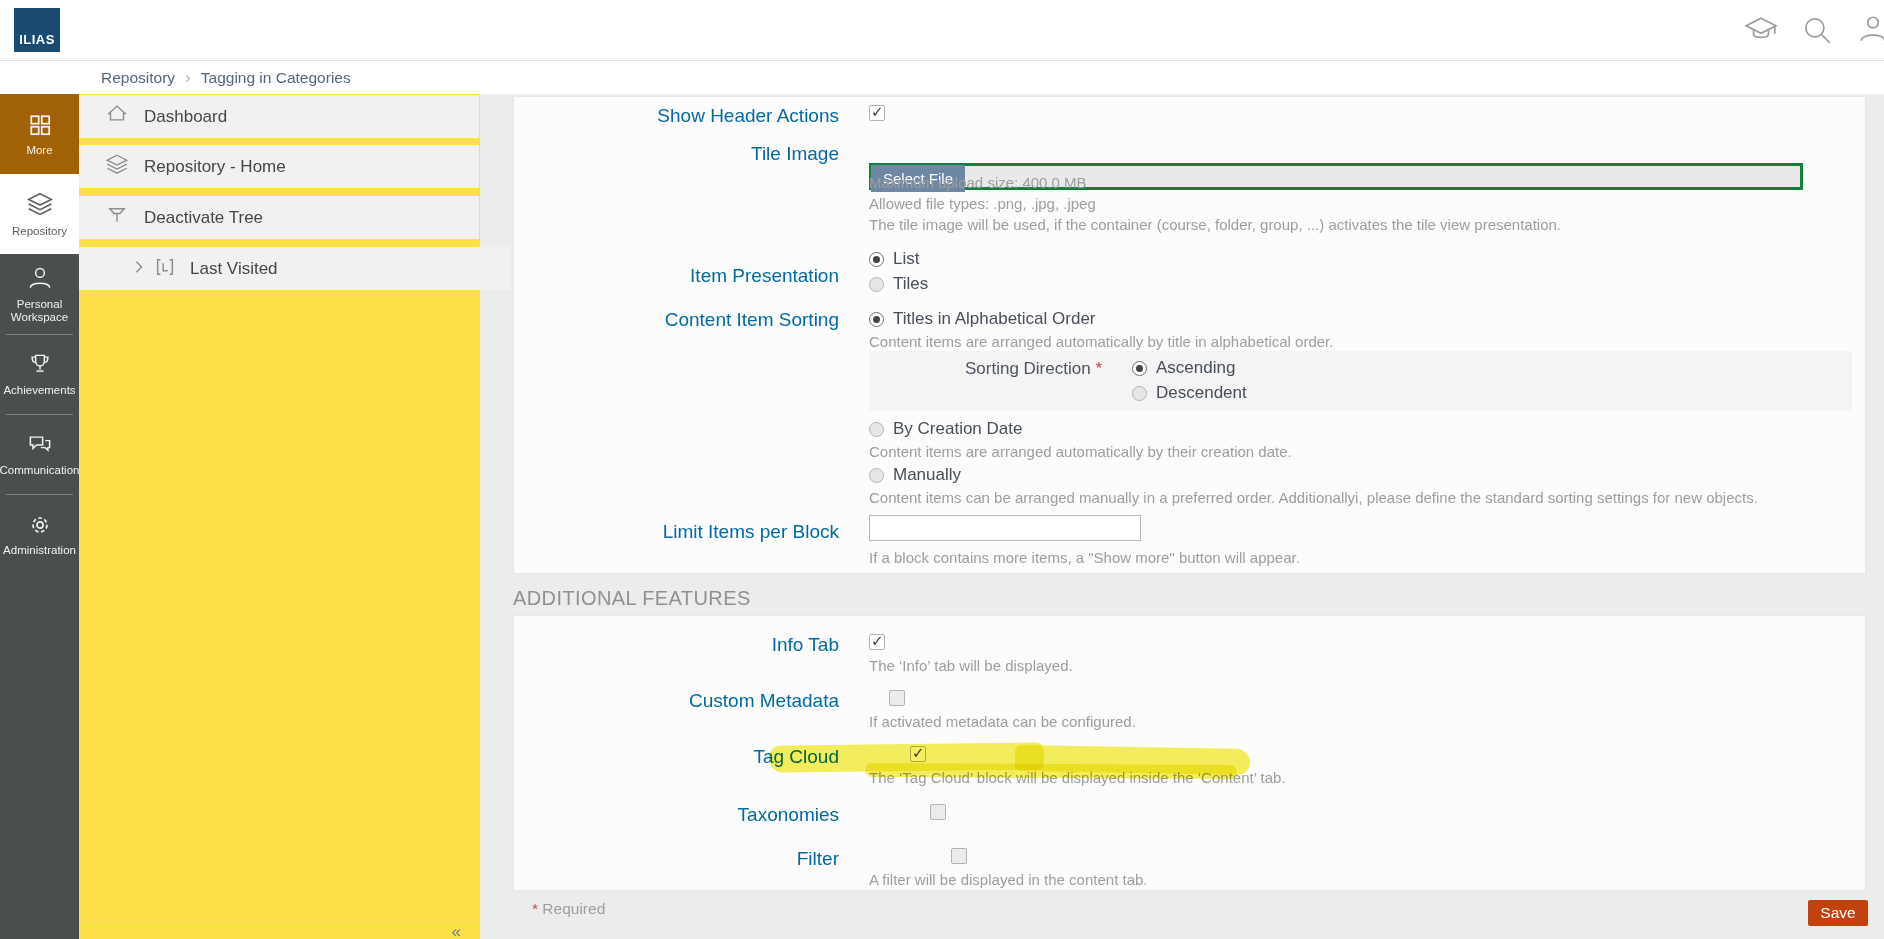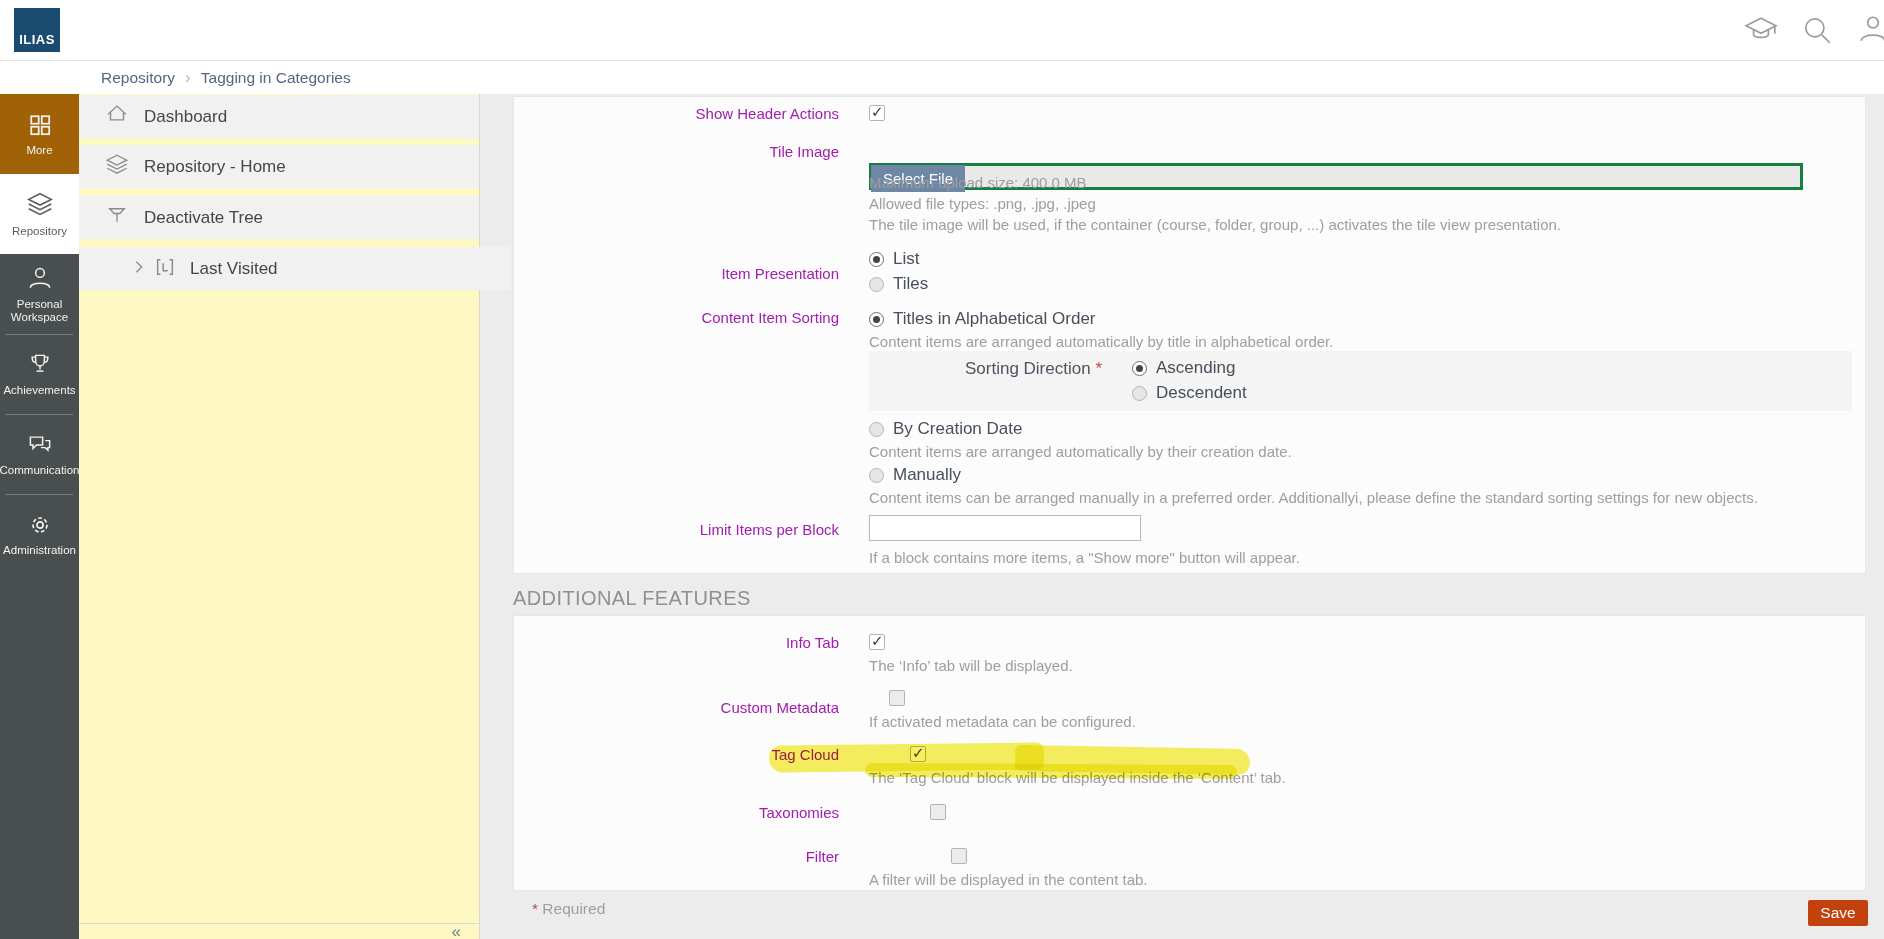--- a/index.html
+++ b/index.html
@@ -22,34 +22,34 @@
   
   .sidebar{position:absolute;left:0;top:94px;width:79px;height:845px;background:#494f4f;z-index:3;}
   .sb-item{width:79px;height:80px;color:#f2f2f2;display:flex;flex-direction:column;align-items:center;justify-content:center;gap:5px;cursor:pointer;position:relative;}
   .sb-item + .sb-item::before{content:"";position:absolute;top:0;left:6px;right:6px;height:1px;background:rgba(255,255,255,.28);}
   .sb-item.active{background:#a16207;}
   .sb-item.current{background:#ffffff;color:#5c5c5c;}
   .sb-item.current::before,.sb-item.current + .sb-item::before{display:none;}
   .sb-label{font-size:11.5px;line-height:12.5px;text-align:center;padding:0 3px;}
   .sb-item svg{display:block;}
   
-  .subnav{position:absolute;left:79px;top:94px;width:401px;height:845px;background:#fef9c3;border-right:1px solid #d8d8d8;box-sizing:border-box;z-index:2;}
+  .subnav{position:absolute;left:79px;top:94px;width:401px;height:845px;background:#fde047;border-right:1px solid #d8d8d8;box-sizing:border-box;z-index:2;}
   .sn-row{position:absolute;left:0;width:400px;height:43px;background:#f1f1f1;display:flex;align-items:center;cursor:pointer;color:#8c8c8c;}
   .sn-label{font-size:17px;color:#464646;margin-left:14px;}
   .sn-row .sn-main-icon{margin-left:25px;}
   .sn-row .sn-exp{margin-left:21px;color:#8c8c8c;}
   .sn-bottom{position:absolute;left:0;bottom:0;width:400px;height:15px;border-top:1px solid #d8d8d8;}
   .sn-collapse{position:absolute;right:18px;top:-2px;font-size:17px;color:#6c7f95;cursor:pointer;}
   
   .main{position:absolute;left:480px;top:94px;width:1404px;height:845px;background:#ececec;}
   .panel{position:absolute;left:33px;width:1353px;background:#fcfcfc;border:1px solid #e7e7e7;box-sizing:border-box;}
   .panel1{top:2px;height:478px;}
   .panel2{top:521px;height:276px;}
   .sect-title{position:absolute;left:33px;top:493px;font-size:20px;color:#909090;letter-spacing:.4px;}
-  .flabel{position:absolute;left:0;width:325px;text-align:right;font-size:15px;color:#a21caf;}
+  .flabel{position:absolute;left:0;width:325px;text-align:right;font-size:19px;color:#0369a1;}
   .fctrl{position:absolute;left:355px;}
   .byline{position:absolute;left:355px;font-size:15px;color:#9e9e9e;white-space:nowrap;}
   
   .cb{display:inline-block;width:16px;height:16px;border:1px solid #b3b3b3;border-radius:2px;background:#ececec;box-sizing:border-box;position:relative;cursor:pointer;}
   .cb.checked{background:#fff;}
   .cb.checked::after{content:"\2713";position:absolute;left:1px;top:-3px;font-size:15px;color:#3a3a3a;font-weight:bold;}
   .rd{display:inline-block;width:15px;height:15px;border:1px solid #b3b3b3;border-radius:50%;background:#e6e6e6;box-sizing:border-box;position:relative;cursor:pointer;flex:none;}
   .rd.sel{background:#fff;border-color:#6e6e6e;}
   .rd.sel::after{content:"";position:absolute;left:3px;top:3px;width:7px;height:7px;border-radius:50%;background:#444;}
   .opt{display:flex;align-items:center;gap:9px;font-size:17px;color:#474f5a;}
@@ -281,21 +281,21 @@
   </div>
 
   <div class="sect-title">ADDITIONAL FEATURES</div>
 
   <div class="panel panel2">
 
     <div class="flabel" style="top:18px;">Info Tab</div>
     <span class="fctrl cb checked" style="top:18px;"></span>
     <div class="byline" style="top:41px;">The ‘Info’ tab will be displayed.</div>
 
-    <div class="flabel" style="top:83px;">Custom Metadata</div>
+    <div class="flabel" style="top:74px;">Custom Metadata</div>
     <span class="fctrl cb" style="top:74px;"></span>
     <div class="byline" style="top:97px;">If activated metadata can be configured.</div>
 
     <div class="flabel" style="top:130px;">Tag Cloud</div>
     <span class="fctrl cb checked" style="top:130px;"></span>
     <div class="byline" style="top:153px;">The ‘Tag Cloud’ block will be displayed inside the ‘Content’ tab.</div>
 
     <div class="flabel" style="top:188px;">Taxonomies</div>
     <span class="fctrl cb" style="top:188px;"></span>
 

